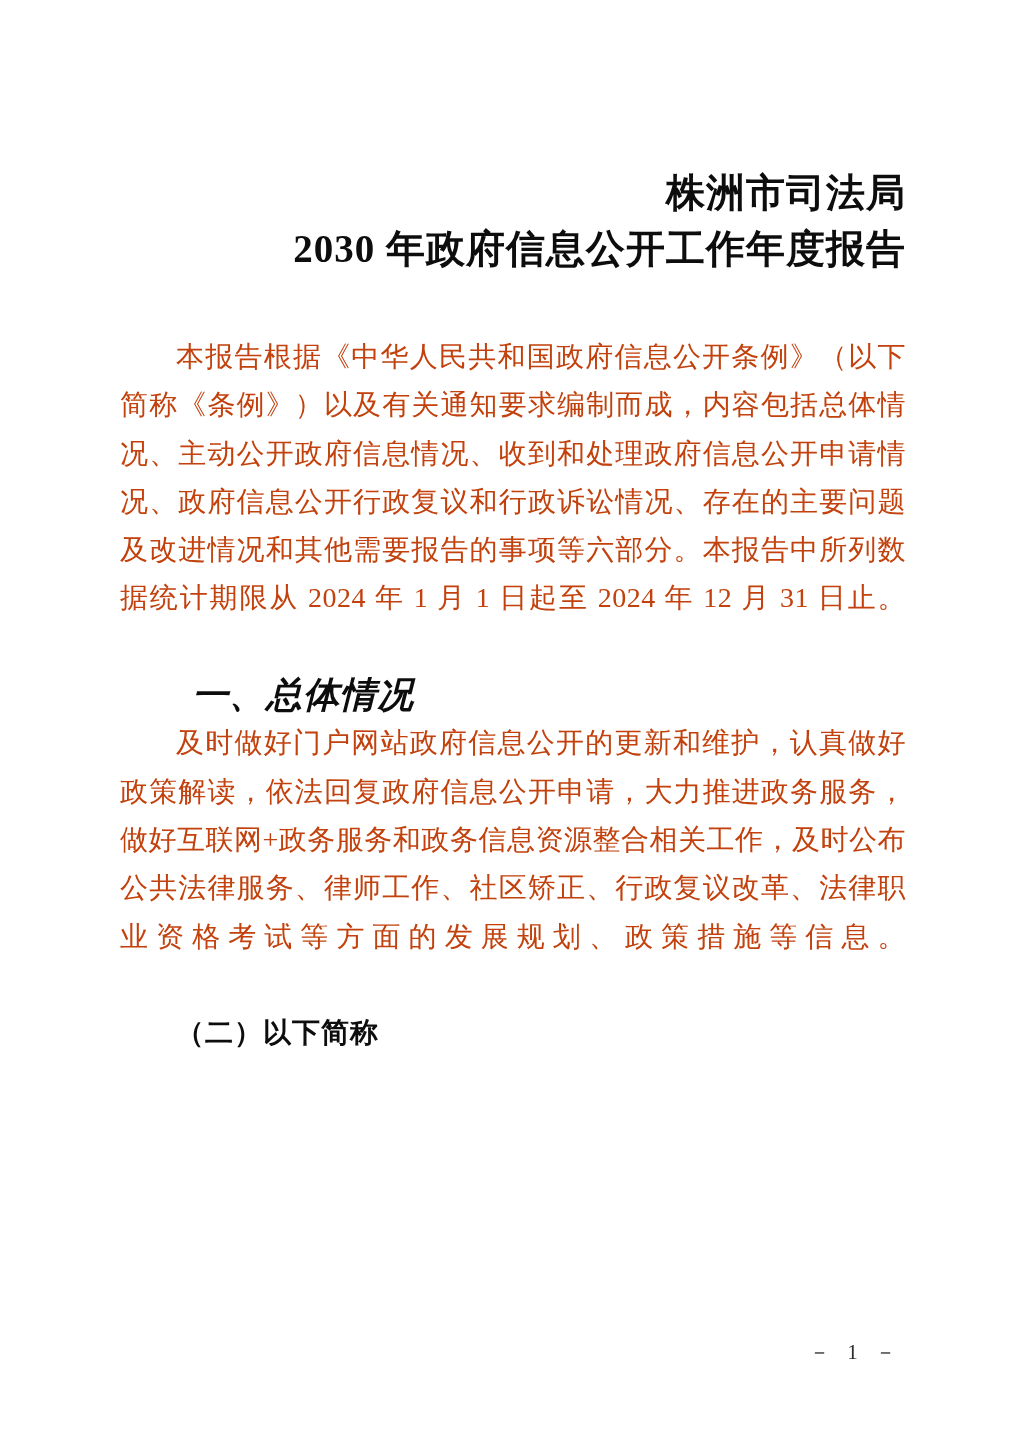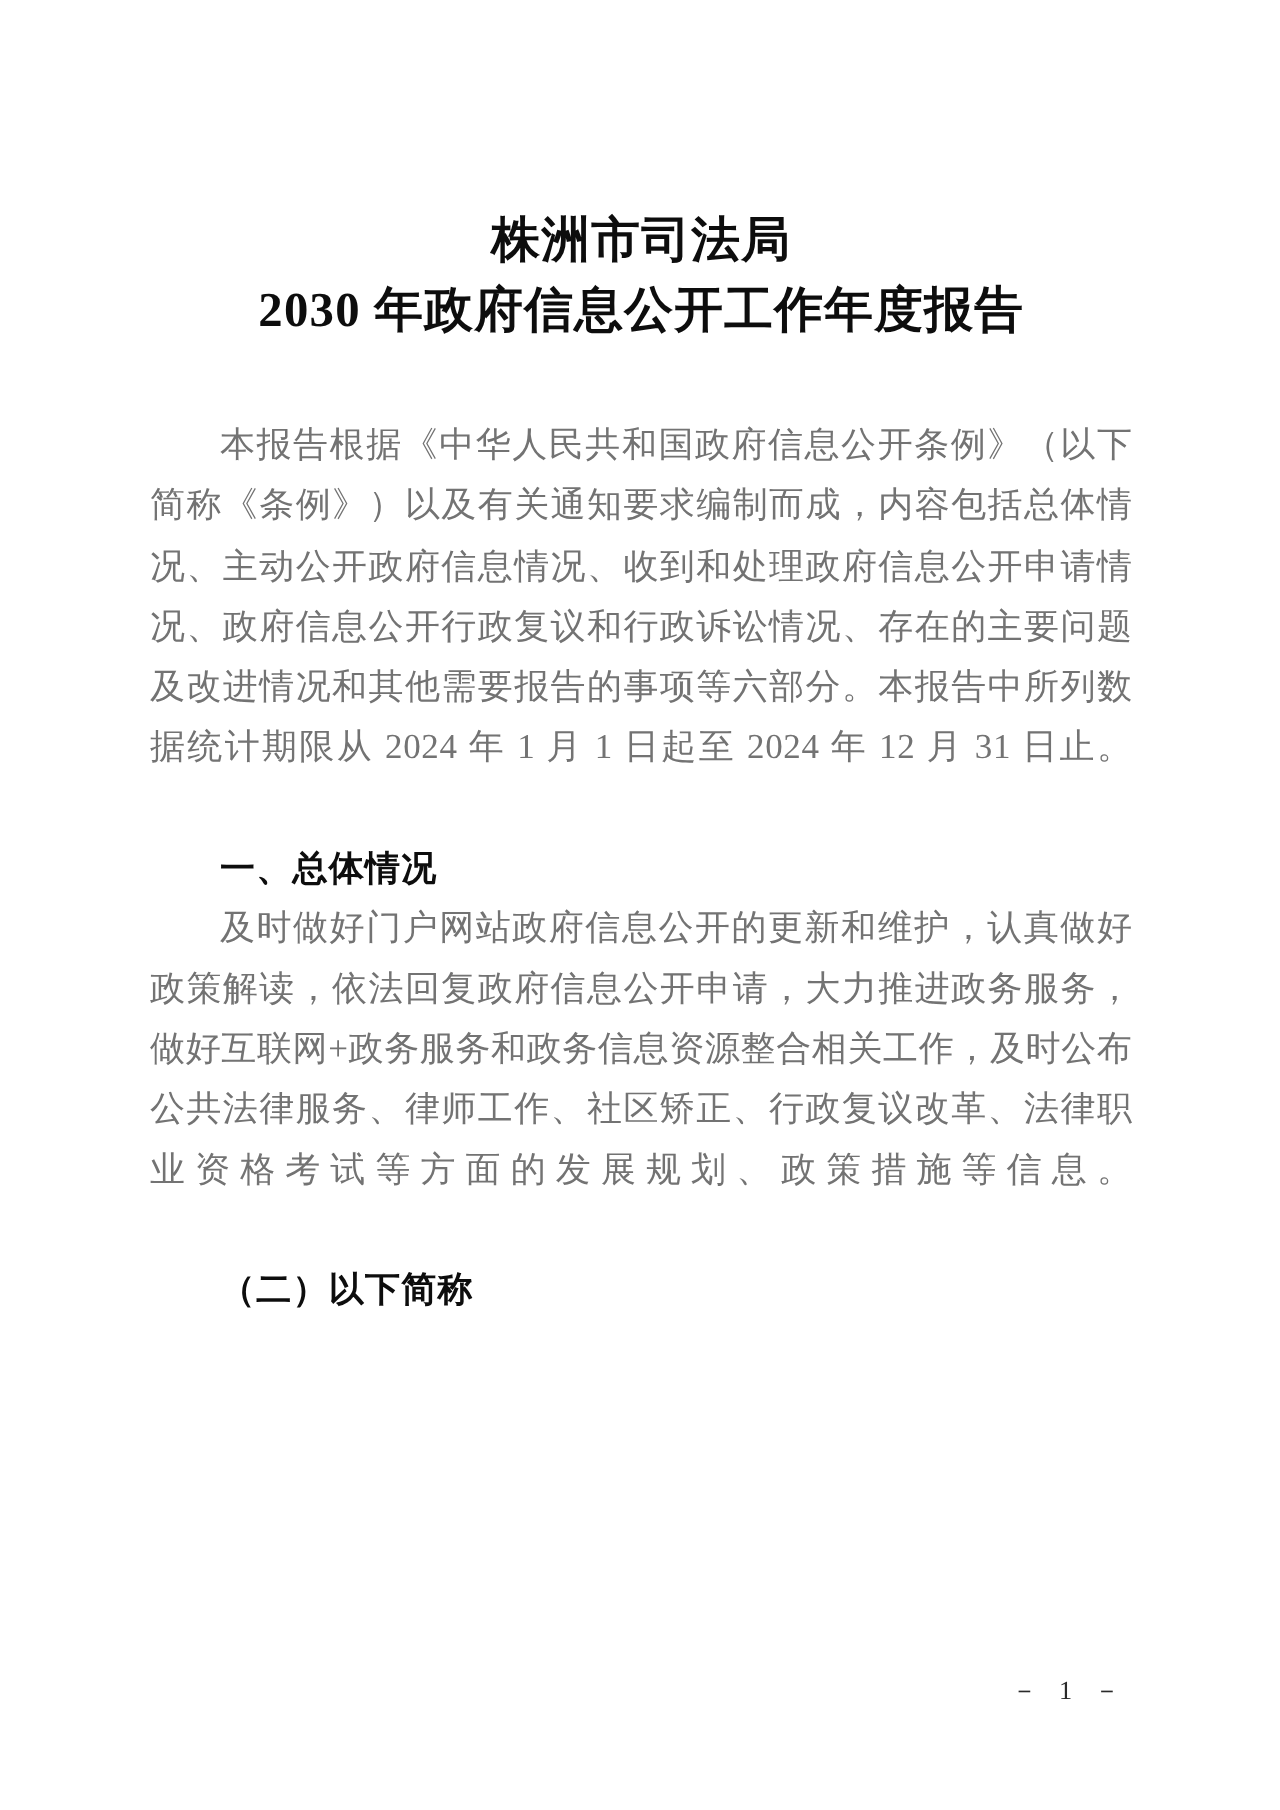--- a/index.html
+++ b/index.html
@@ -17,52 +17,53 @@
     color: #141414;
     font-family: "Liberation Serif", "DejaVu Serif", serif;
   }
   .content {
     position: absolute;
     left: 120px;
     top: 165px;
     width: 786px;
   }
   .doc-title {
-    text-align: center;
+    text-align: right;
     font-weight: bold;
     font-size: 39px;
     line-height: 56px;
     letter-spacing: 1px;
     color: #0d0d0d;
   }
   .body-blocks {
     margin-top: 56px;
     font-size: 28px;
     line-height: 48.3px;
   }
   .para {
     margin: 0;
     text-indent: 2em;
     text-align: justify;
     letter-spacing: 0.5px;
-    color: #737373;
+    color: #c2410c;
   }
   .para:after { 
     content: "";
     display: inline-block;
     width: 100%;
   }
   .heading-1 {
     margin: 0;
     text-indent: 2em;
     font-family: "Liberation Sans", "DejaVu Sans", sans-serif;
     font-weight: bold;
-    font-size: 28px;
+    font-size: 36px;
     letter-spacing: 1px;
     color: #0d0d0d;
+    font-style: italic;
   }
   .heading-2 {
     margin: 0;
     text-indent: 2em;
     font-weight: bold;
     font-size: 28px;
     letter-spacing: 1px;
     color: #0d0d0d;
   }
   .page-number {

